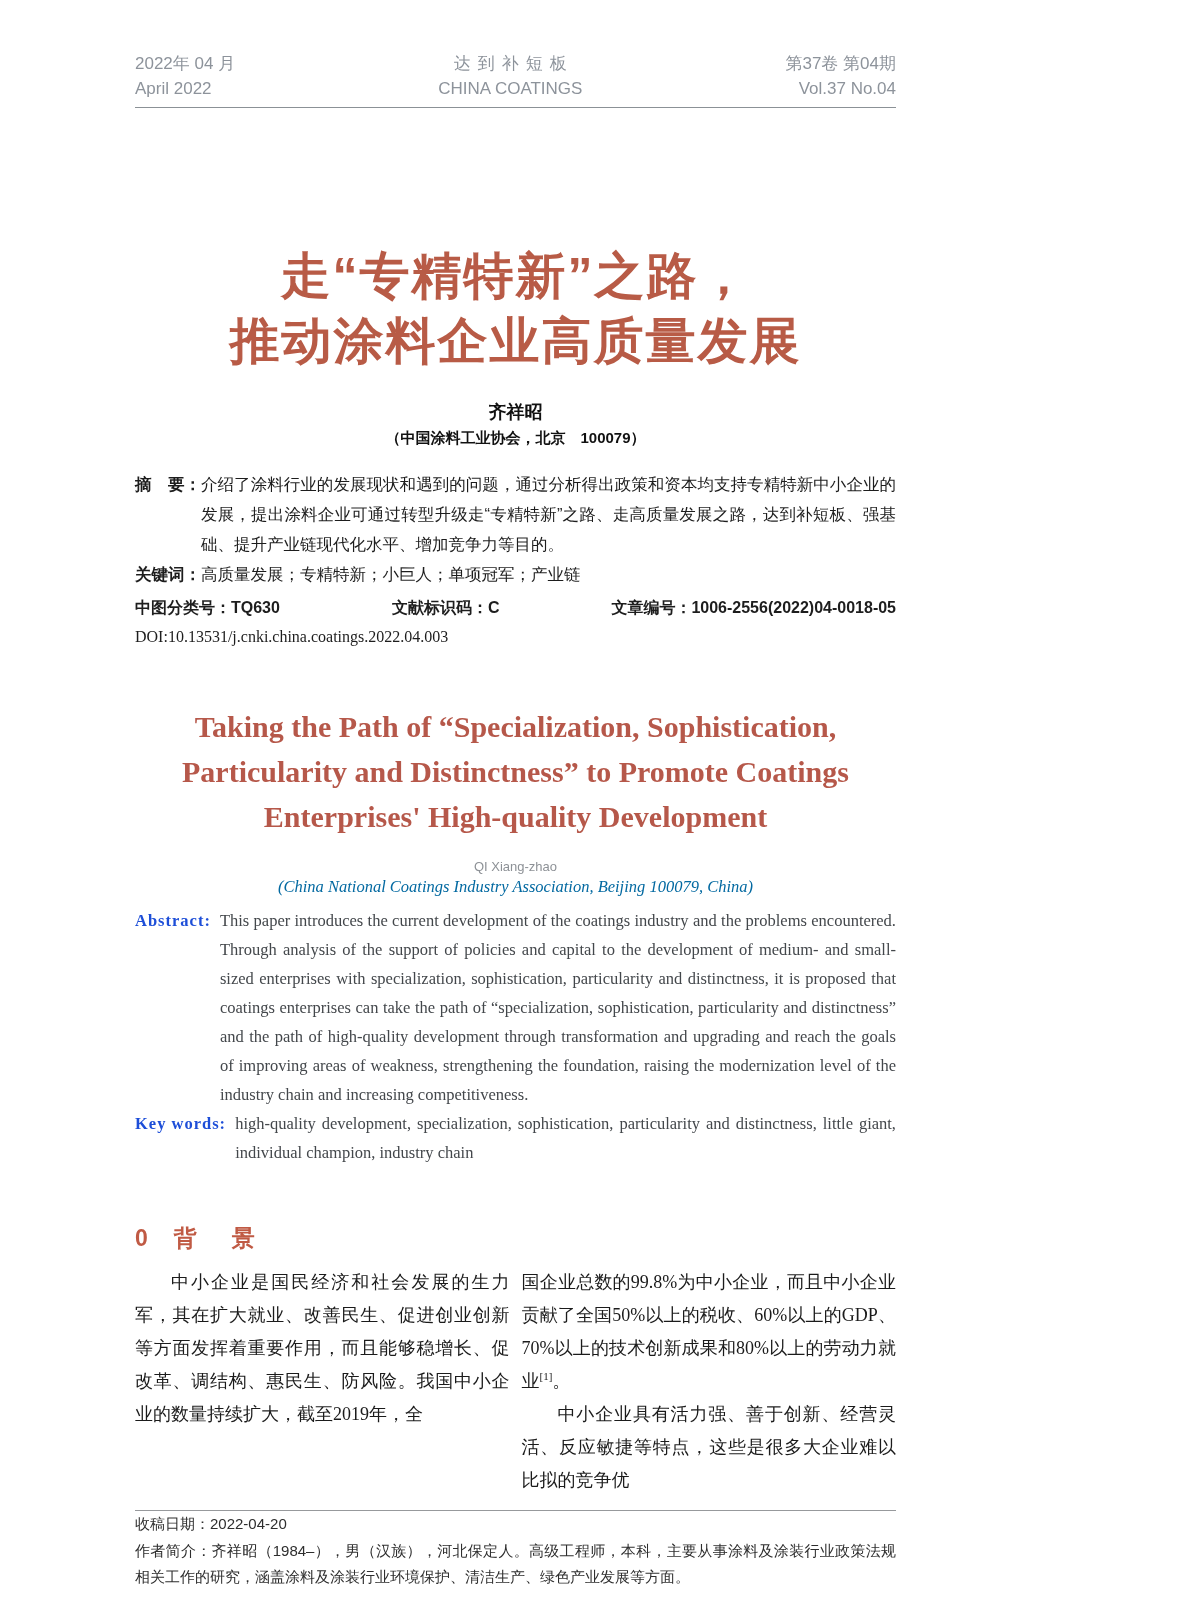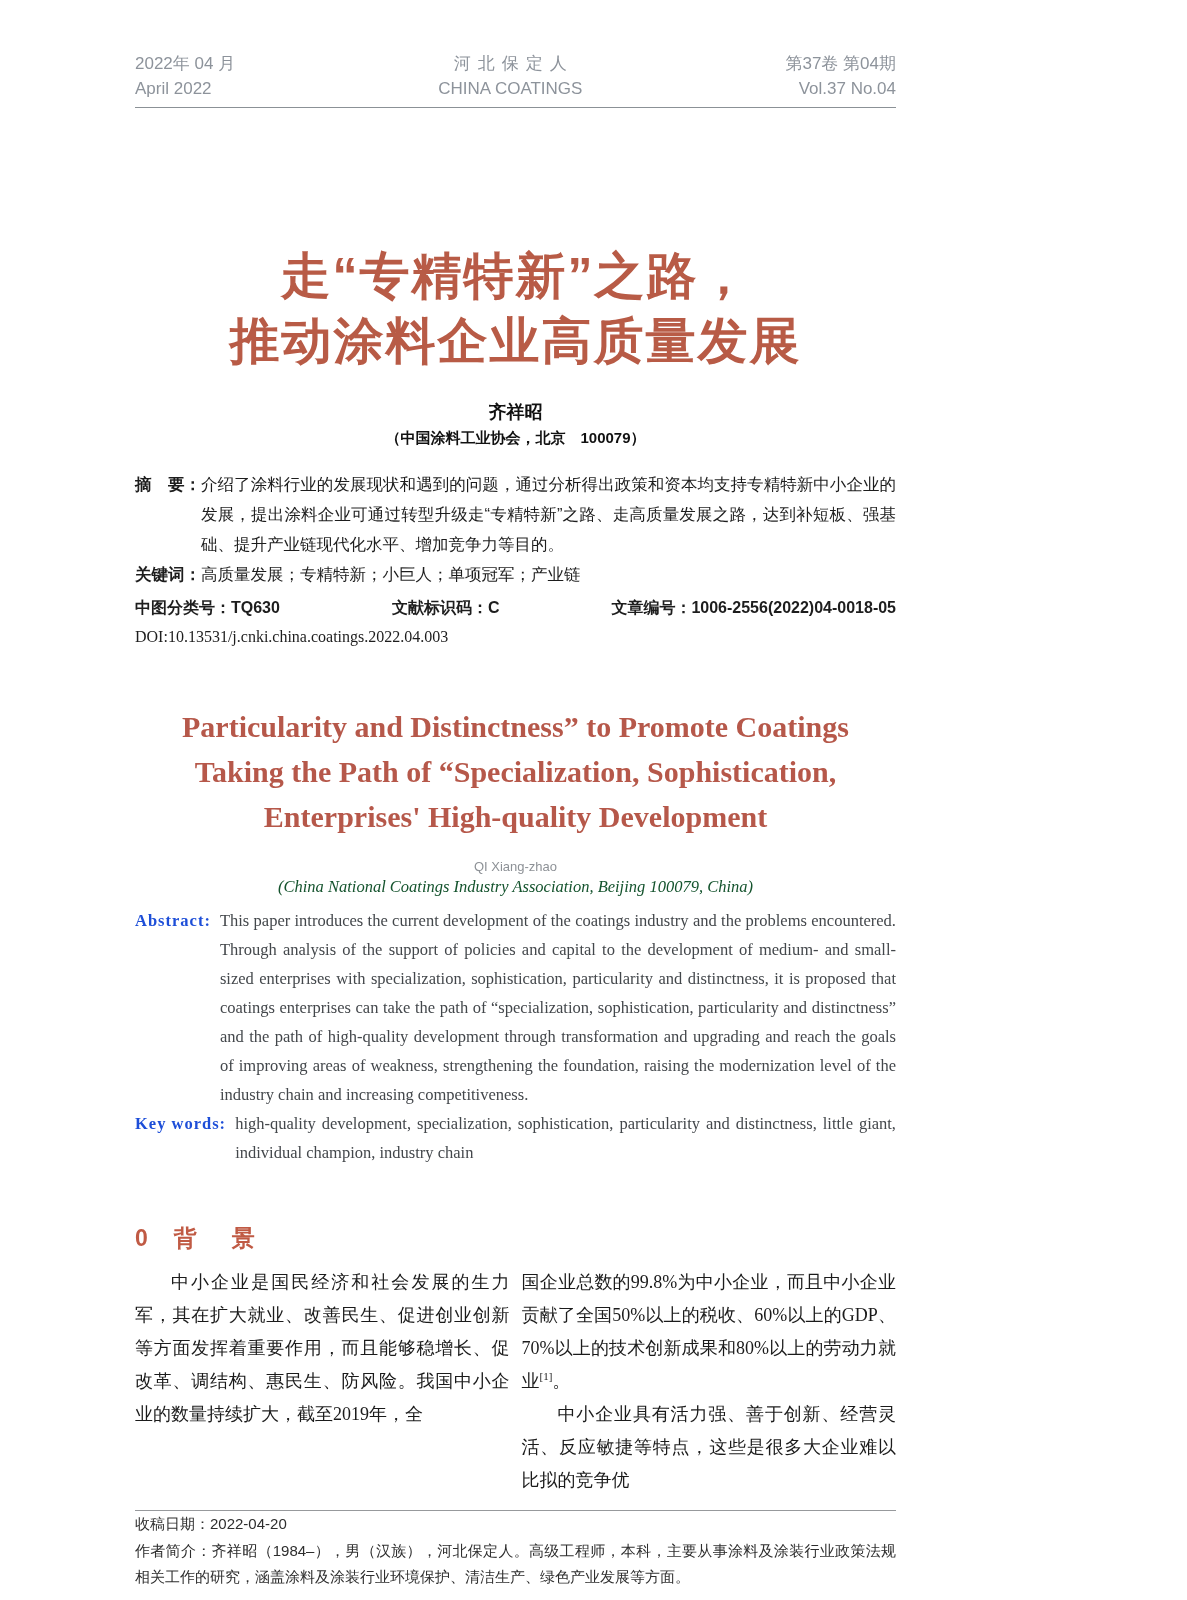--- a/index.html
+++ b/index.html
@@ -30,21 +30,21 @@
   .keywords-cn{margin-top:1px;}
   .class-row{display:flex;justify-content:space-between;margin-top:4px;
              font-size:16px;font-weight:bold;color:#1d1d1d;line-height:1.7;align-items:flex-end;}
   .doi-line{margin-top:7px;font-family:"Liberation Serif",serif;font-size:16px;color:#1d1d1d;}
 
   
   .title-en{margin-top:58px;text-align:center;color:#b6584a;font-weight:bold;
             font-family:"Liberation Serif",serif;font-size:30px;line-height:1.5;}
   .author-en{margin-top:20px;text-align:center;color:#8d9196;font-size:13px;}
   .affil-en{margin-top:3px;text-align:center;font-family:"Liberation Serif",serif;
-            font-style:italic;color:#14532d;font-size:16.5px;}
+            font-style:italic;color:#0369a1;font-size:16.5px;}
 
   
   .hang-en{display:flex;font-family:"Liberation Serif",serif;font-size:16.5px;
            line-height:1.76;color:#43474b;}
   .hang-en .hlabel{white-space:nowrap;font-weight:bold;letter-spacing:1px;color:#1d4ed8;margin-right:9px;}
   .hang-en .htext{flex:1;text-align:justify;}
   .abstract-en{margin-top:9px;}
   .keywords-en{margin-top:0;}
 
   
@@ -74,21 +74,21 @@
 <body>
 
 <div class="page">
 
   <div class="jheader">
     <div class="hcol left">
       <div>2022年 04 月</div>
       <div>April 2022</div>
     </div>
     <div class="hcol center">
-      <div class="journal-cn">河北保定人</div>
+      <div class="journal-cn">达到补短板</div>
       <div>CHINA COATINGS</div>
     </div>
     <div class="hcol right">
       <div>第37卷 第04期</div>
       <div>Vol.37 No.04</div>
     </div>
   </div>
 
   <div class="title-cn">
     <div>走“专精特新”之路，</div>
@@ -110,22 +110,22 @@
 
   <div class="class-row">
     <span>中图分类号：TQ630</span>
     <span>文献标识码：C</span>
     <span>文章编号：1006-2556(2022)04-0018-05</span>
   </div>
 
   <div class="doi-line">DOI:10.13531/j.cnki.china.coatings.2022.04.003</div>
 
   <div class="title-en">
+    <div>Taking the Path of “Specialization, Sophistication,</div>
     <div>Particularity and Distinctness” to Promote Coatings</div>
-    <div>Taking the Path of “Specialization, Sophistication,</div>
     <div>Enterprises' High-quality Development</div>
   </div>
 
   <div class="author-en">QI Xiang-zhao</div>
   <div class="affil-en">(China National Coatings Industry Association, Beijing 100079, China)</div>
 
   <div class="hang-en abstract-en">
     <span class="hlabel">Abstract:</span>
     <span class="htext">This paper introduces the current development of the coatings industry and the problems encountered. Through analysis of the support of policies and capital to the development of medium- and small-sized enterprises with specialization, sophistication, particularity and distinctness, it is proposed that coatings enterprises can take the path of “specialization, sophistication, particularity and distinctness” and the path of high-quality development through transformation and upgrading and reach the goals of improving areas of weakness, strengthening the foundation, raising the modernization level of the industry chain and increasing competitiveness.</span>
   </div>

